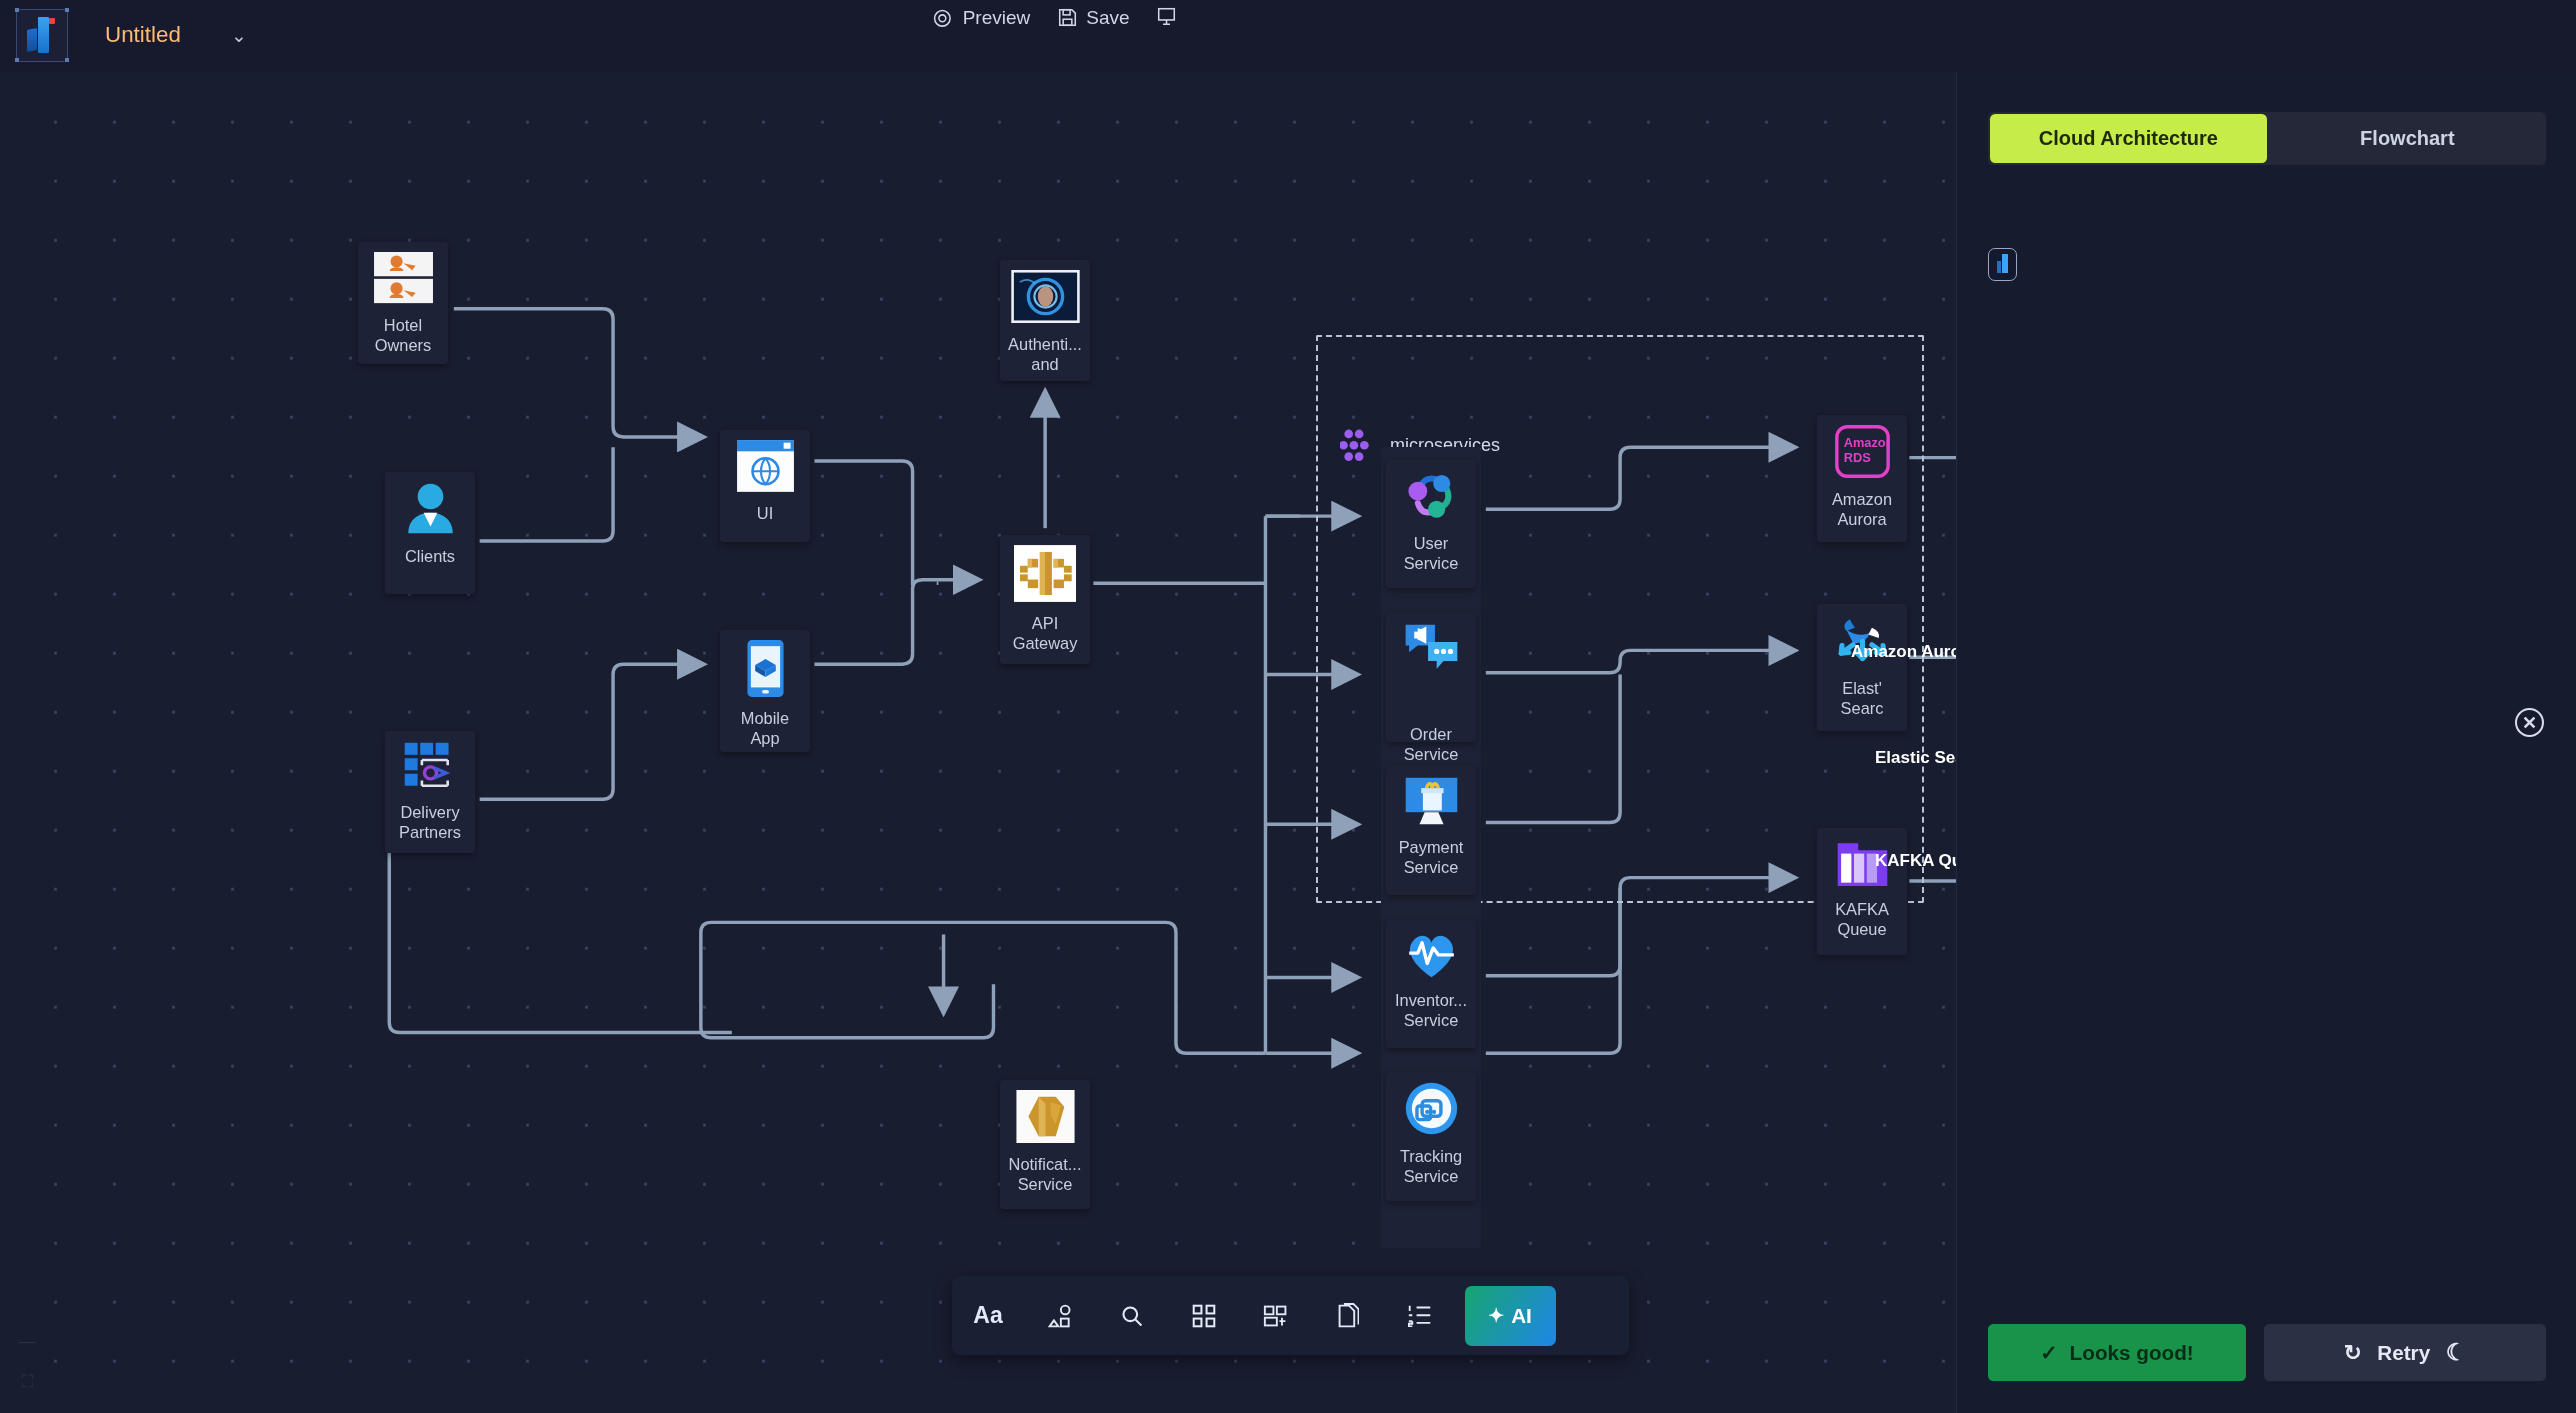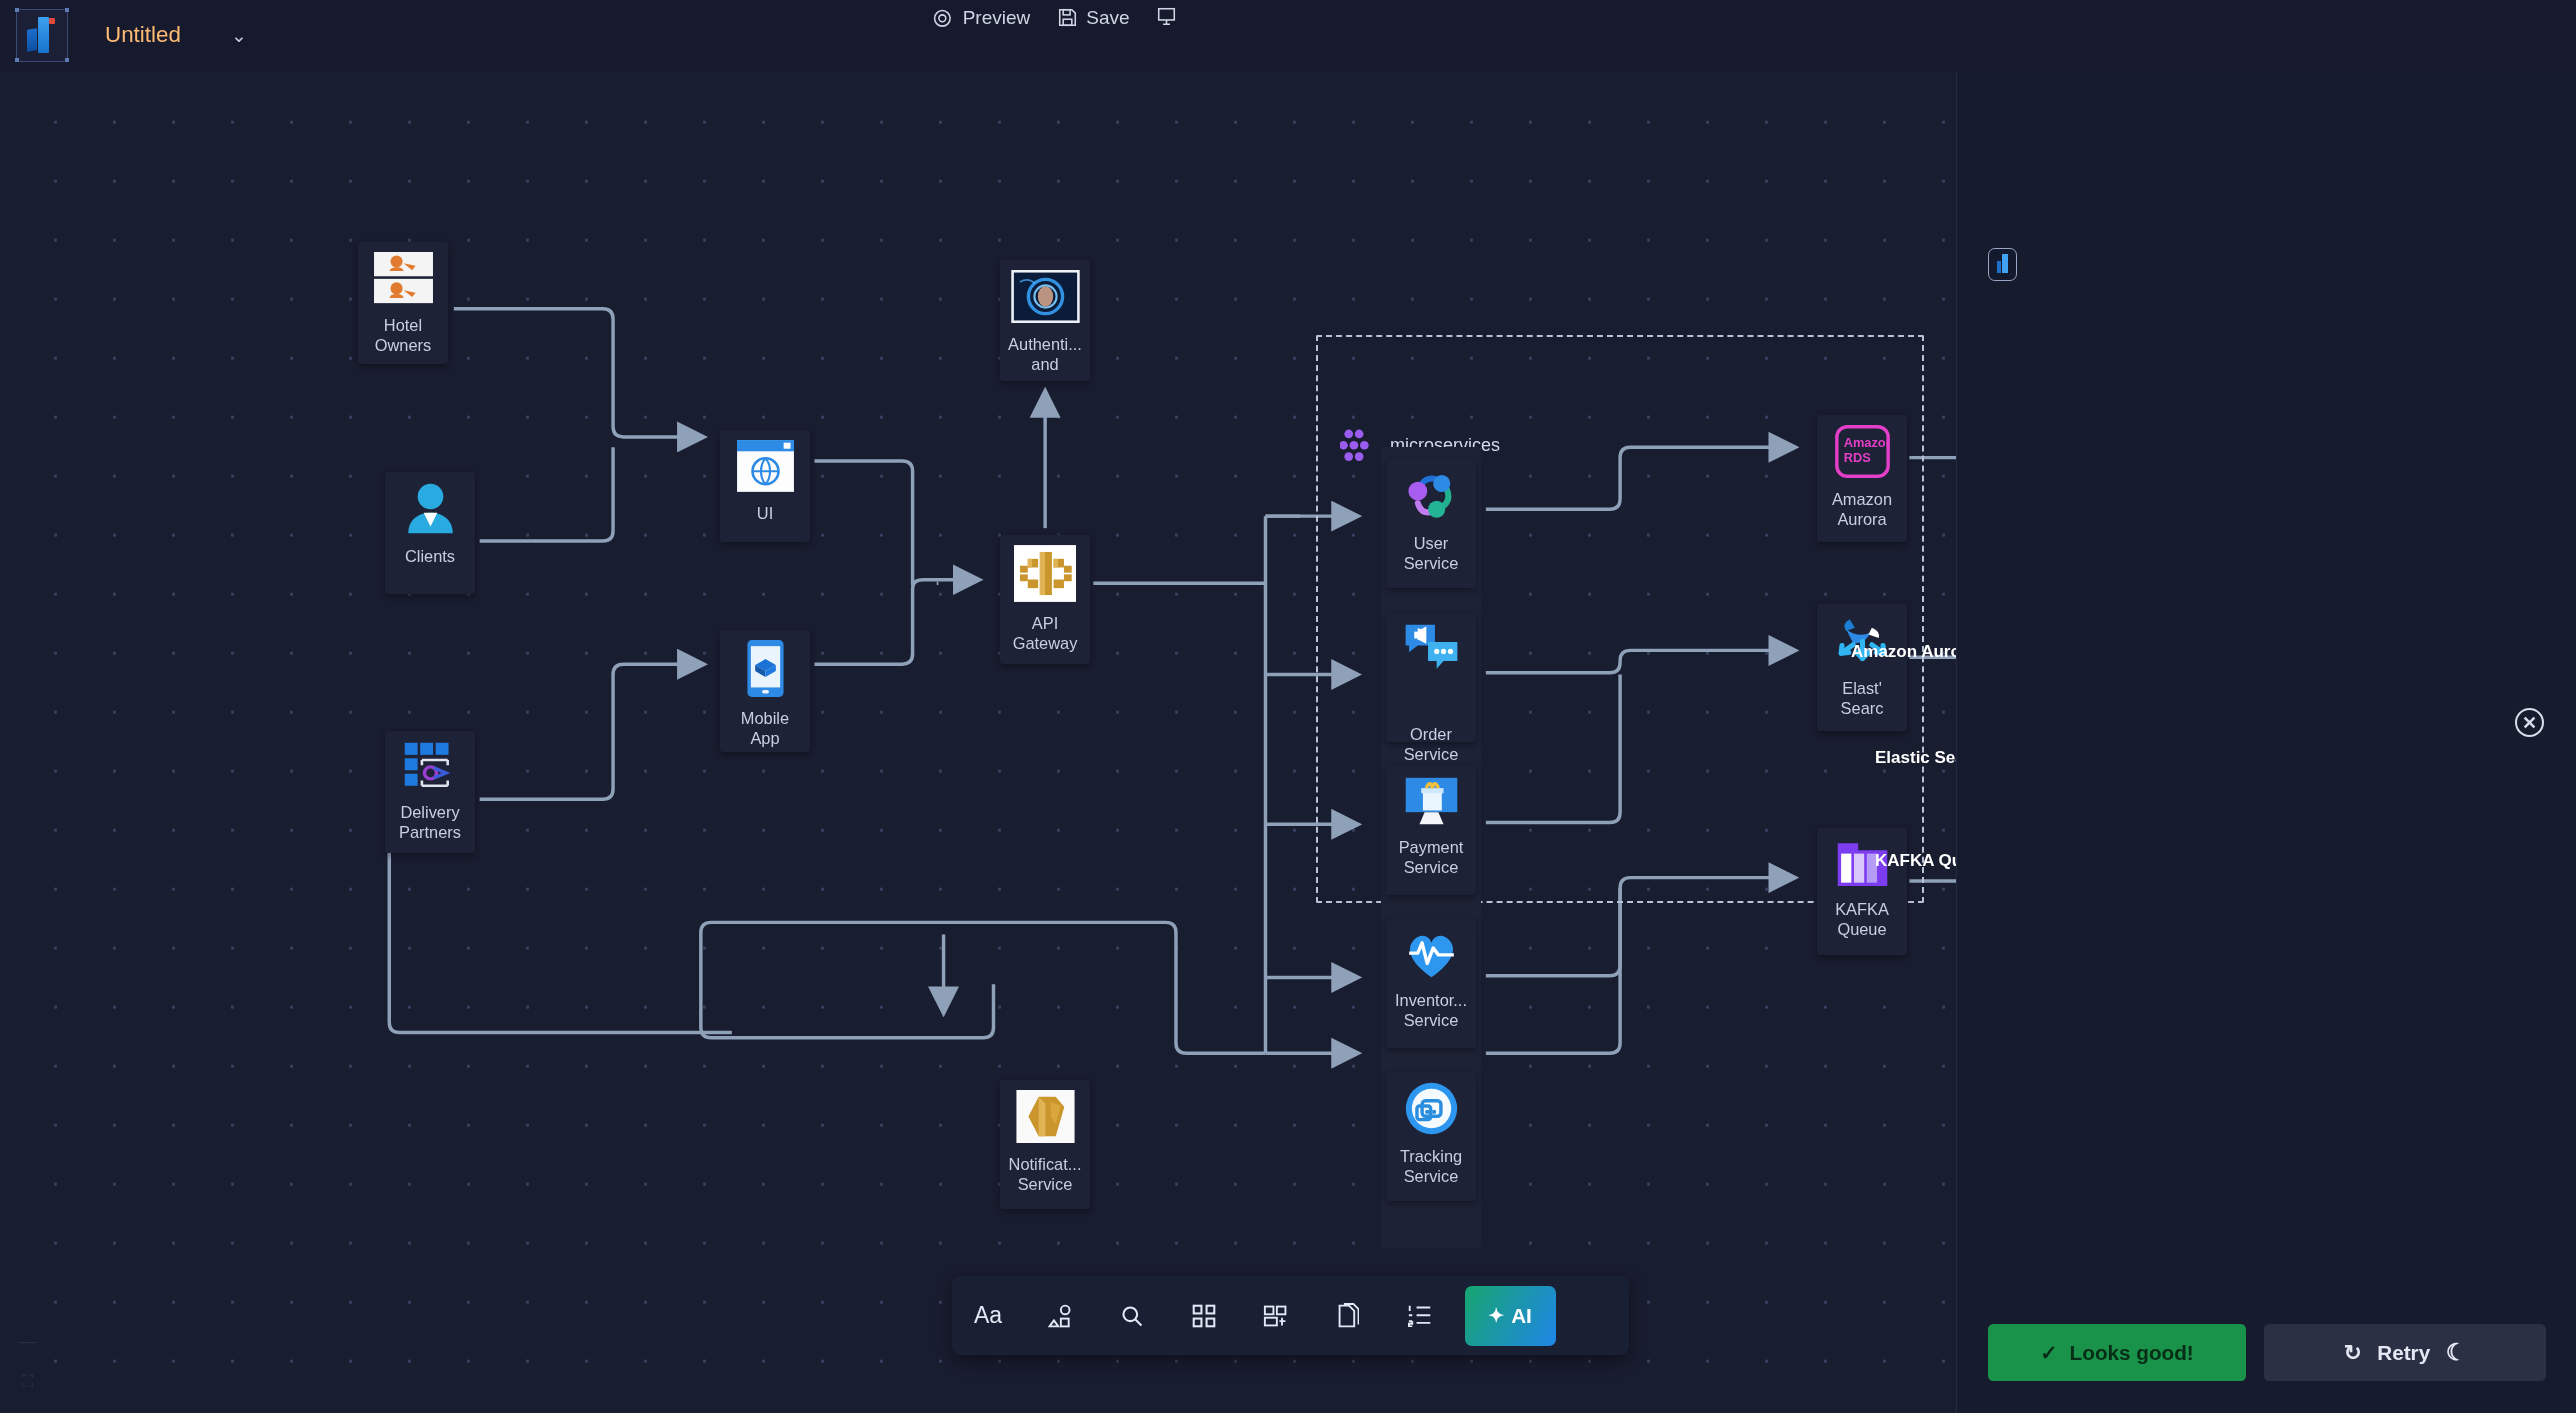--- a/index.html
+++ b/index.html
@@ -500,21 +500,21 @@
       <div class="lr-item">
           <span class="lr-ico">⛶</span>
         </div>
       <div class="lr-item">
           <span class="lr-ico">🔒</span>
         </div>
     </div>
   </div>
 
   <div class="bottombar">
-    <div class="bb-item" style="font-weight:normal;font-size:23px;">Aa</div>
+    <div class="bb-item" style="font-weight:bold;font-size:23px;">Aa</div>
     <div class="bb-item">
       <svg width="26" height="26" viewBox="0 0 30 30" fill="none" stroke="#e3e9f6" stroke-width="2.2">
         <path d="M8 20 L3 27 h10z"></path>
           <circle cx="21" cy="8" r="5"></circle>
           <rect x="16" y="18" width="9" height="9"></rect>
       </svg>
     </div>
     <div class="bb-item">
       <svg width="24" height="24" viewBox="0 0 28 28" fill="none" stroke="#e3e9f6" stroke-width="2.4">
         <circle cx="12" cy="12" r="8"></circle>
@@ -601,20 +601,24 @@
       <div class="rp-icon">
         <svg width="13.8" height="13.8" viewBox="0 0 16 16" fill="none" stroke="#3fd06a" stroke-width="1.6">
           <rect x="1" y="1" width="14" height="14"></rect>
             <path d="M3 12 L6 7 L9 12 M9 9 L12 5"></path>
         </svg>
       </div>
       <div class="rp-title">Wireframe to Diagram</div>
       <div class="rp-close">✕</div>
     </div>
 
+    <div class="seg">
+      <div class="seg-item active">Cloud Architecture</div>
+      <div class="seg-item">Flowchart</div>
+    </div>
 
     <div class="rp-thumbicon">
       <div class="g1"></div>
         <div class="g2"></div>
     </div>
 
     <div class="rp-footer">
       <div class="btn-good">
         <span>✓</span>
         <span>Looks good!</span>

